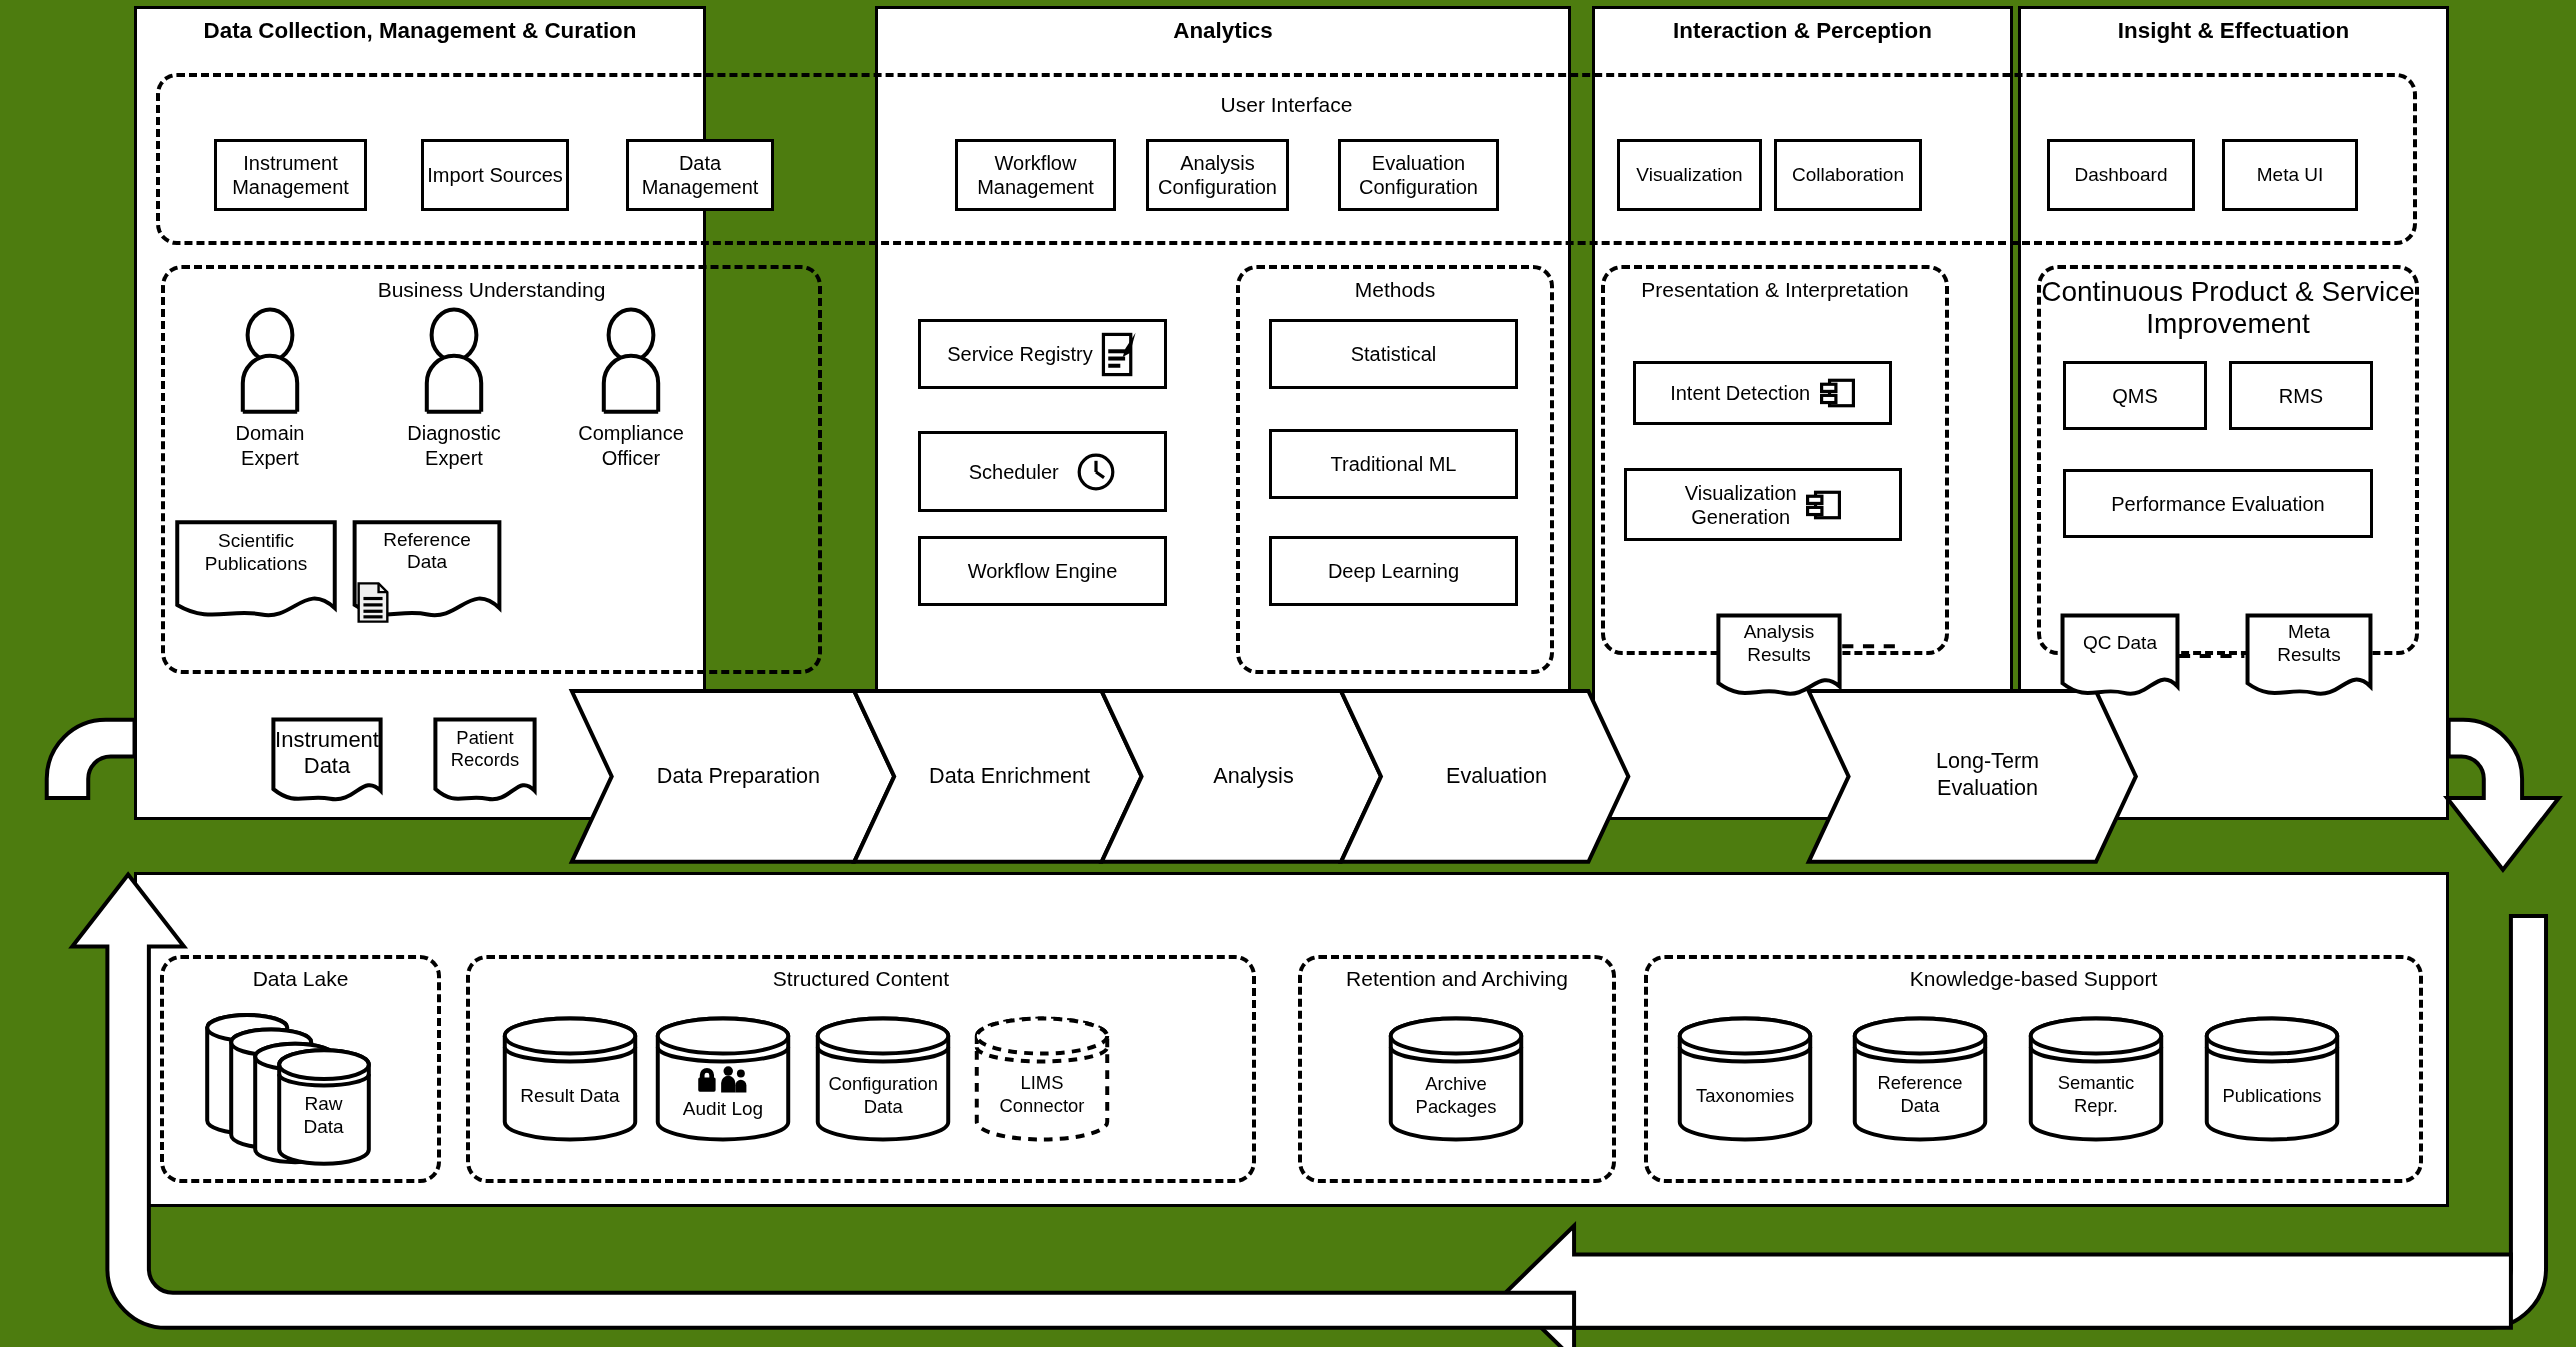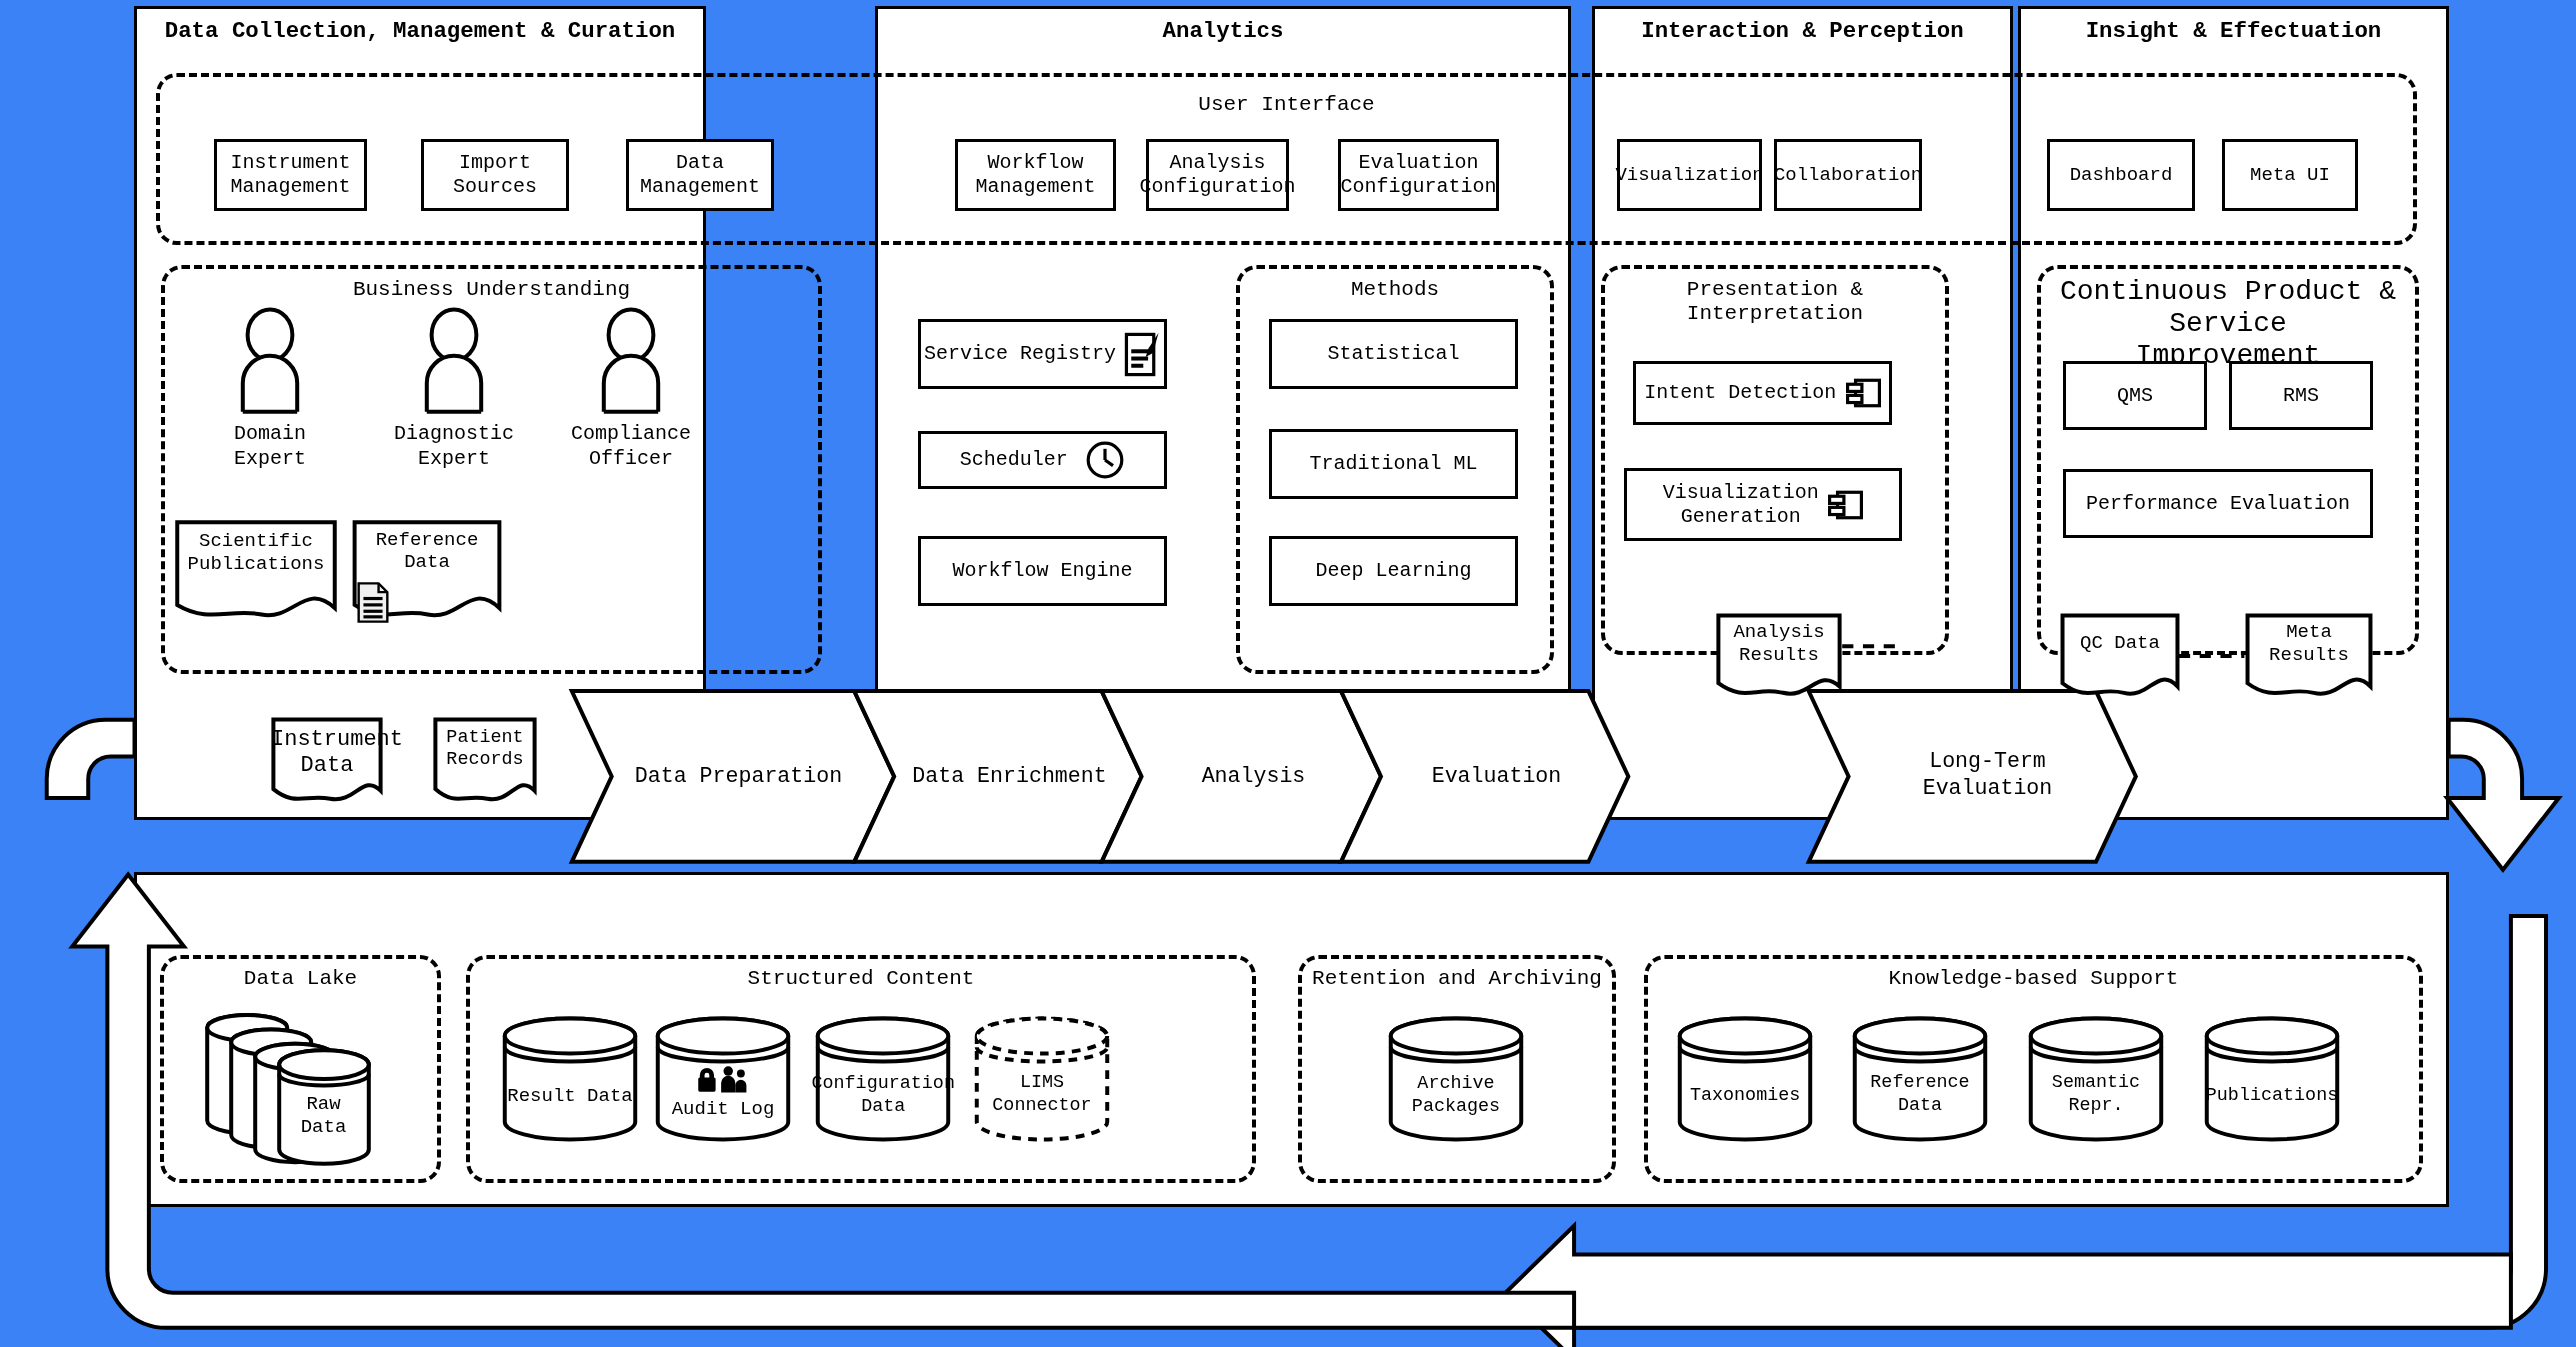--- a/index.html
+++ b/index.html
@@ -1,17 +1,17 @@
 <!DOCTYPE html>
 <html style="font-size:12.8px"><head>
 <meta charset="utf-8">
 <style>
   html,body{margin:0;padding:0;background:#ffffff;}
   body{font-family:"Liberation Sans", sans-serif;color:#000;}
-  #stage{position:relative;width:2576px;height:1347px;background:#3b82f6;overflow:hidden;font-family:Liberation Mono, monospace;}
+  #stage{position:relative;width:2576px;height:1347px;background:#4d7c0f;overflow:hidden;}
 
   
   .abs{position:absolute;box-sizing:border-box;}
   .solid{border:3.2px solid #000;background:#fff;}
   .dashed{border:4px dashed #000;border-radius:21px;background:transparent;}
   .ctr{display:flex;align-items:center;justify-content:center;text-align:center;}
   .grp-title{position:absolute;left:0;right:0;text-align:center;font-size:21px;line-height:1.15;}
   .pillar-title{position:absolute;left:0;right:0;text-align:center;font-weight:bold;font-size:22.4px;}
   .box{border:3.2px solid #000;background:#fff;display:flex;align-items:center;justify-content:center;
        text-align:center;font-size:20px;line-height:1.2;box-sizing:border-box;}
@@ -144,21 +144,21 @@
   <div class="abs box" style="left:918px;top:319px;width:249px;height:70px;position:absolute;">
     <span style="margin-right:8px;">Service Registry</span>
     <svg width="37" height="45" viewBox="0 0 46 56">
       <rect x="3" y="3" width="34" height="50" fill="#fff" stroke="#000" stroke-width="4"></rect>
       <line x1="9" y1="24" x2="30" y2="24" stroke="#000" stroke-width="5"></line>
       <line x1="9" y1="33" x2="30" y2="33" stroke="#000" stroke-width="5"></line>
       <line x1="9" y1="42" x2="24" y2="42" stroke="#000" stroke-width="5"></line>
       <path d="M43 1 L30 21 L27 31 L36 26 Z" fill="#000"></path>
     </svg>
   </div>
-  <div class="abs box" style="left:918px;top:431px;width:249px;height:58px;">
+  <div class="abs box" style="left:918px;top:431px;width:249px;height:81px;">
     <span style="margin-right:17.6px;">Scheduler</span>
     <svg width="40" height="40" viewBox="0 0 50 50">
       <circle cx="25" cy="25" r="21" fill="#fff" stroke="#000" stroke-width="4"></circle>
       <line x1="25" y1="25" x2="25" y2="11" stroke="#000" stroke-width="4"></line>
       <line x1="25" y1="25" x2="35" y2="32" stroke="#000" stroke-width="4"></line>
     </svg>
   </div>
   <div class="abs box" style="left:918px;top:536px;width:249px;height:70px;">
     <span>Workflow Engine</span>
   </div>

